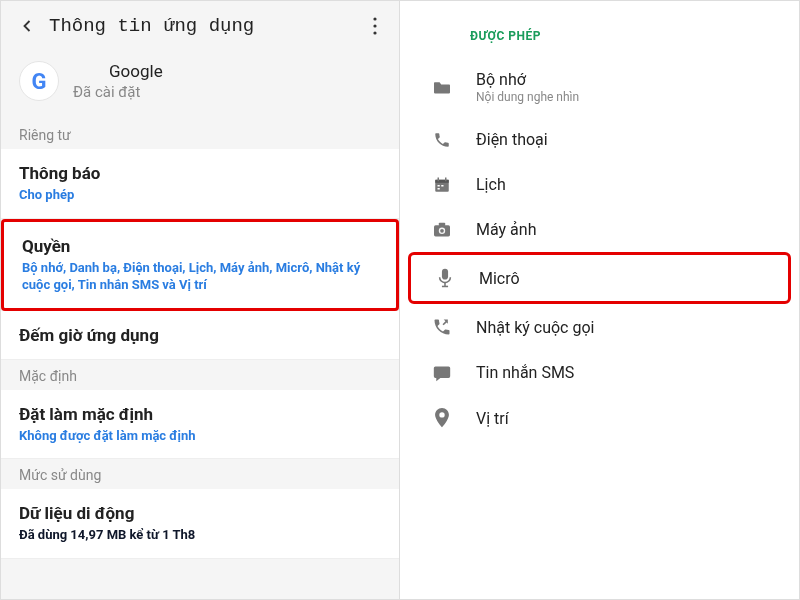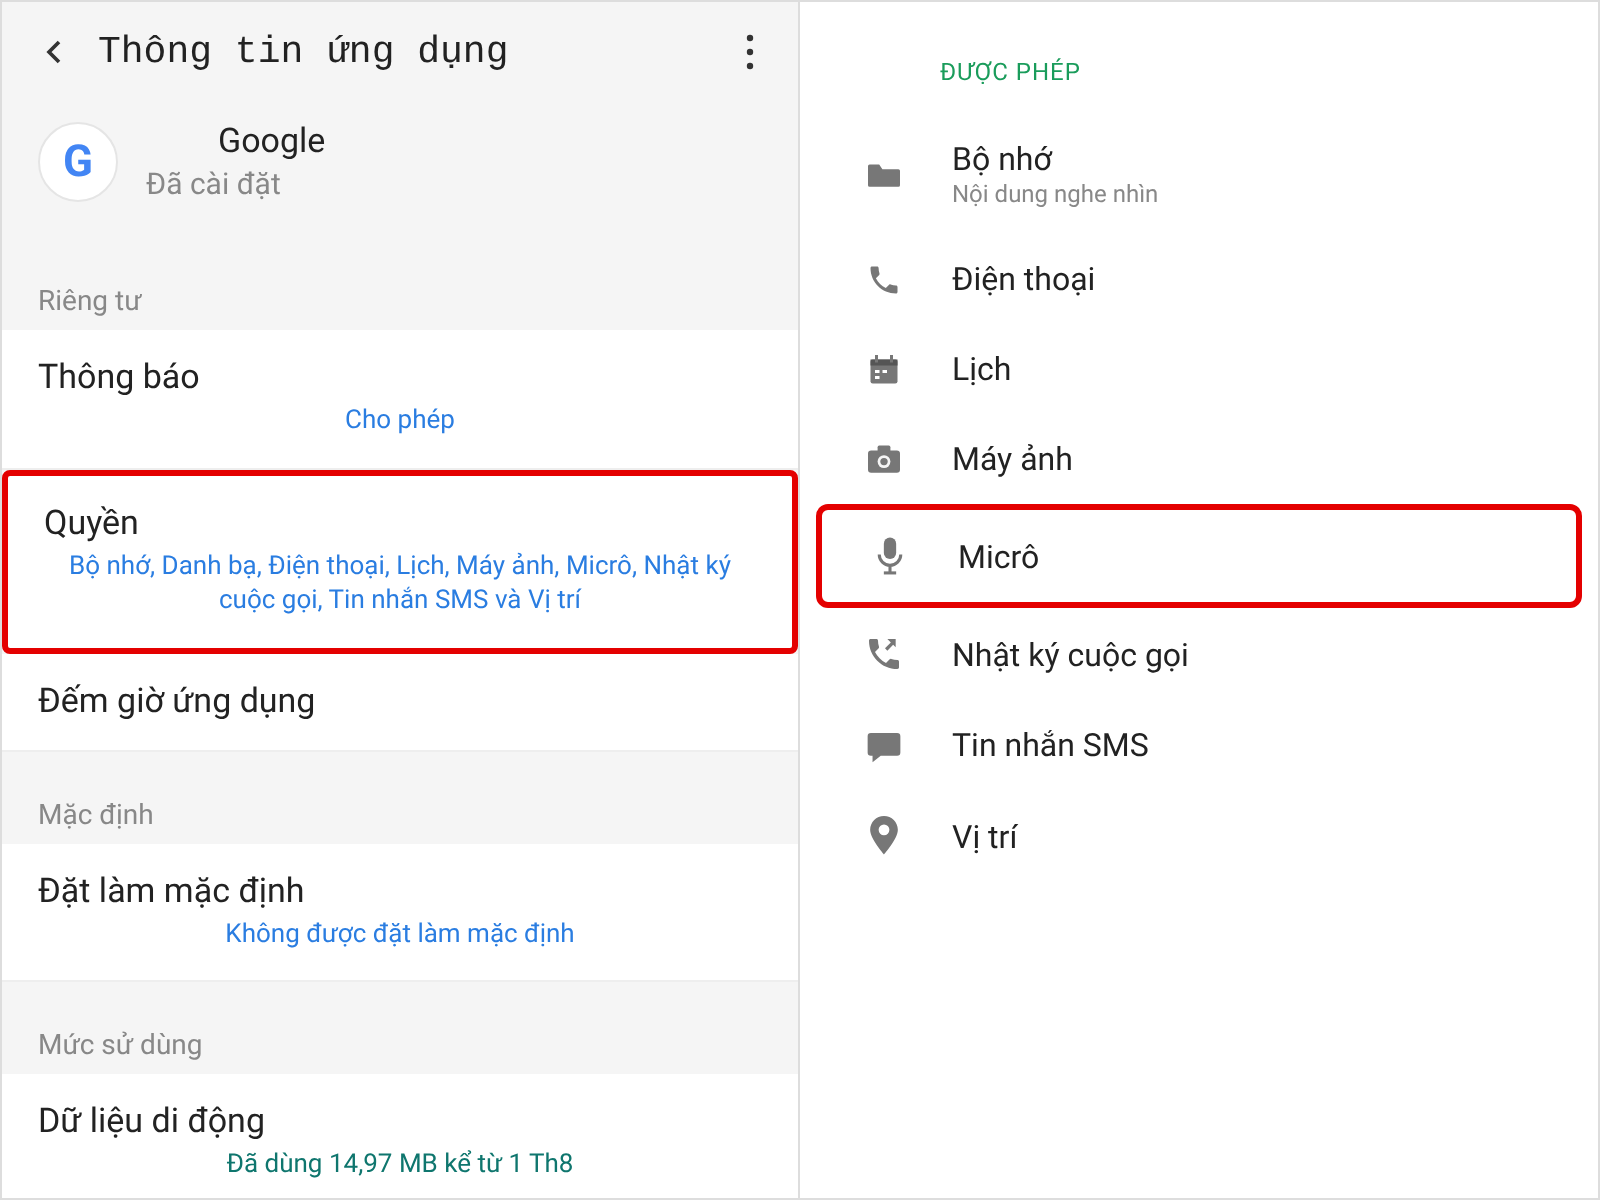--- a/index.html
+++ b/index.html
@@ -12,31 +12,31 @@
   .header .title { font-size: 19px; color: #222; flex: 1; font-family: Liberation Mono, monospace; }
   .header .menu { font-size: 20px; color: #333; padding: 0 6px; letter-spacing: 0; }
 
   .app-row { display: flex; align-items: center; padding: 10px 18px 18px 18px; background: #f5f5f5; }
   .app-icon { width: 40px; height: 40px; border-radius: 50%; background: #fff; border: 1px solid #e5e5e5; display: flex; align-items: center; justify-content: center; margin-right: 14px; }
   .app-icon span { font-weight: bold; font-size: 22px; }
   .g-b { color:#4285F4; }
   .app-name { font-size: 17px; color: #222; margin-left: 36px; }
   .app-sub { font-size: 15px; color: #888; margin-top: 2px; }
 
-  .section-header { font-size: 14px; color: #888; padding: 8px 18px 6px; background: #f5f5f5; margin-top: 16px; }
+  .section-header { font-size: 14px; color: #888; padding: 8px 18px 6px; background: #f5f5f5; }
 
-  .item { padding: 14px 18px; background: #fff; border-bottom: 1px solid #eee; }
+  .item { padding: 14px 18px; background: #fff; border-bottom: 1px solid #eee; font-weight: bold; }
   .item .item-title { font-size: 17px; color: #222; }
-  .item .item-sub { font-size: 13px; color: #2a7de1; margin-top: 3px; line-height: 1.35; text-align: center; }
+  .item .item-sub { font-size: 13px; color: #2a7de1; margin-top: 3px; line-height: 1.35; }
 
-  .item-grey-sub .item-sub { color: #0f766e; }
+  .item-grey-sub .item-sub { color: #0f172a; }
 
   .highlight-box { border: 3px solid #e40000; border-radius: 4px; }
 
-  .right-header { font-size: 12px; font-weight: 400; color: #1a9c5b; letter-spacing: 0.5px; padding: 8px 20px 14px 70px; }
+  .right-header { font-size: 12px; font-weight: 700; color: #1a9c5b; letter-spacing: 0.5px; padding: 8px 20px 14px 70px; }
 
   .perm-row { display: flex; align-items: center; padding: 13px 20px 13px 28px; }
   .perm-icon { width: 28px; color: #666; font-size: 17px; margin-right: 20px; display: flex; align-items: center; justify-content: center; }
   .perm-label { font-size: 16px; color: #222; }
   .perm-sub { font-size: 12px; color: #888; margin-top: 1px; }
 
   .perm-highlight { border: 3px solid #e40000; border-radius: 6px; margin: 0 8px; padding-left: 20px; }
 
   svg { display: block; }
 </style>

